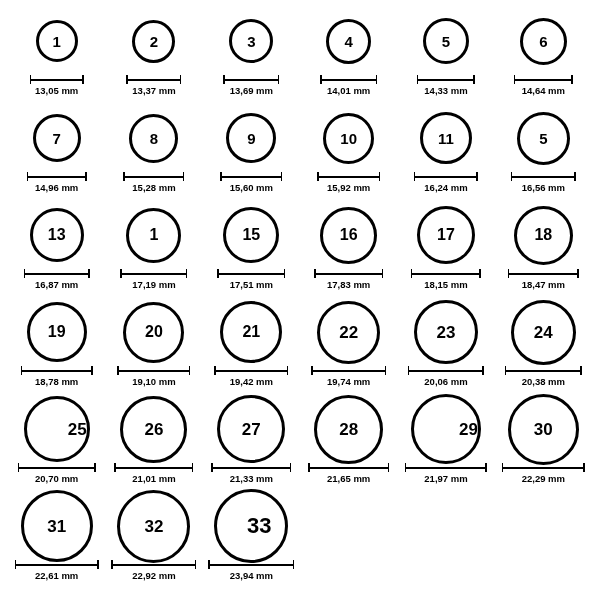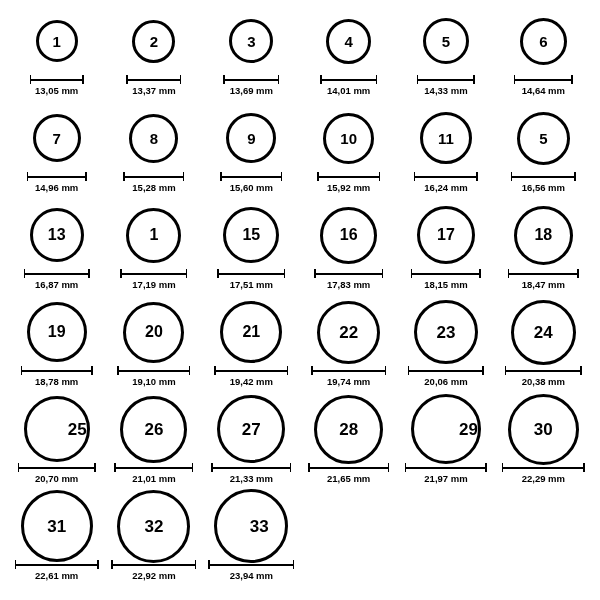--- a/index.html
+++ b/index.html
@@ -506,21 +506,21 @@
         <div class="ring-measure" style="width: 85px;">
           <div class="m-line"></div>
           <div class="m-tick left"></div>
           <div class="m-tick right"></div>
         </div>
         <div class="ring-diameter">22,92 mm</div>
       </div>
       <div class="ring-cell">
         <div class="ring-circle-wrap">
           <div class="ring-circle" style="width: 74px; height: 74px;">
-            <span class="ring-size-label" style="font-size: 17px; margin-left: 16px;">33</span>
+            <span class="ring-size-label" style="font-size: 22px; margin-left: 16px;">33</span>
           </div>
         </div>
         <div class="ring-measure" style="width: 86px;">
           <div class="m-line"></div>
           <div class="m-tick left"></div>
           <div class="m-tick right"></div>
         </div>
         <div class="ring-diameter">23,94 mm</div>
       </div>
       <div class="ring-cell empty"></div>

